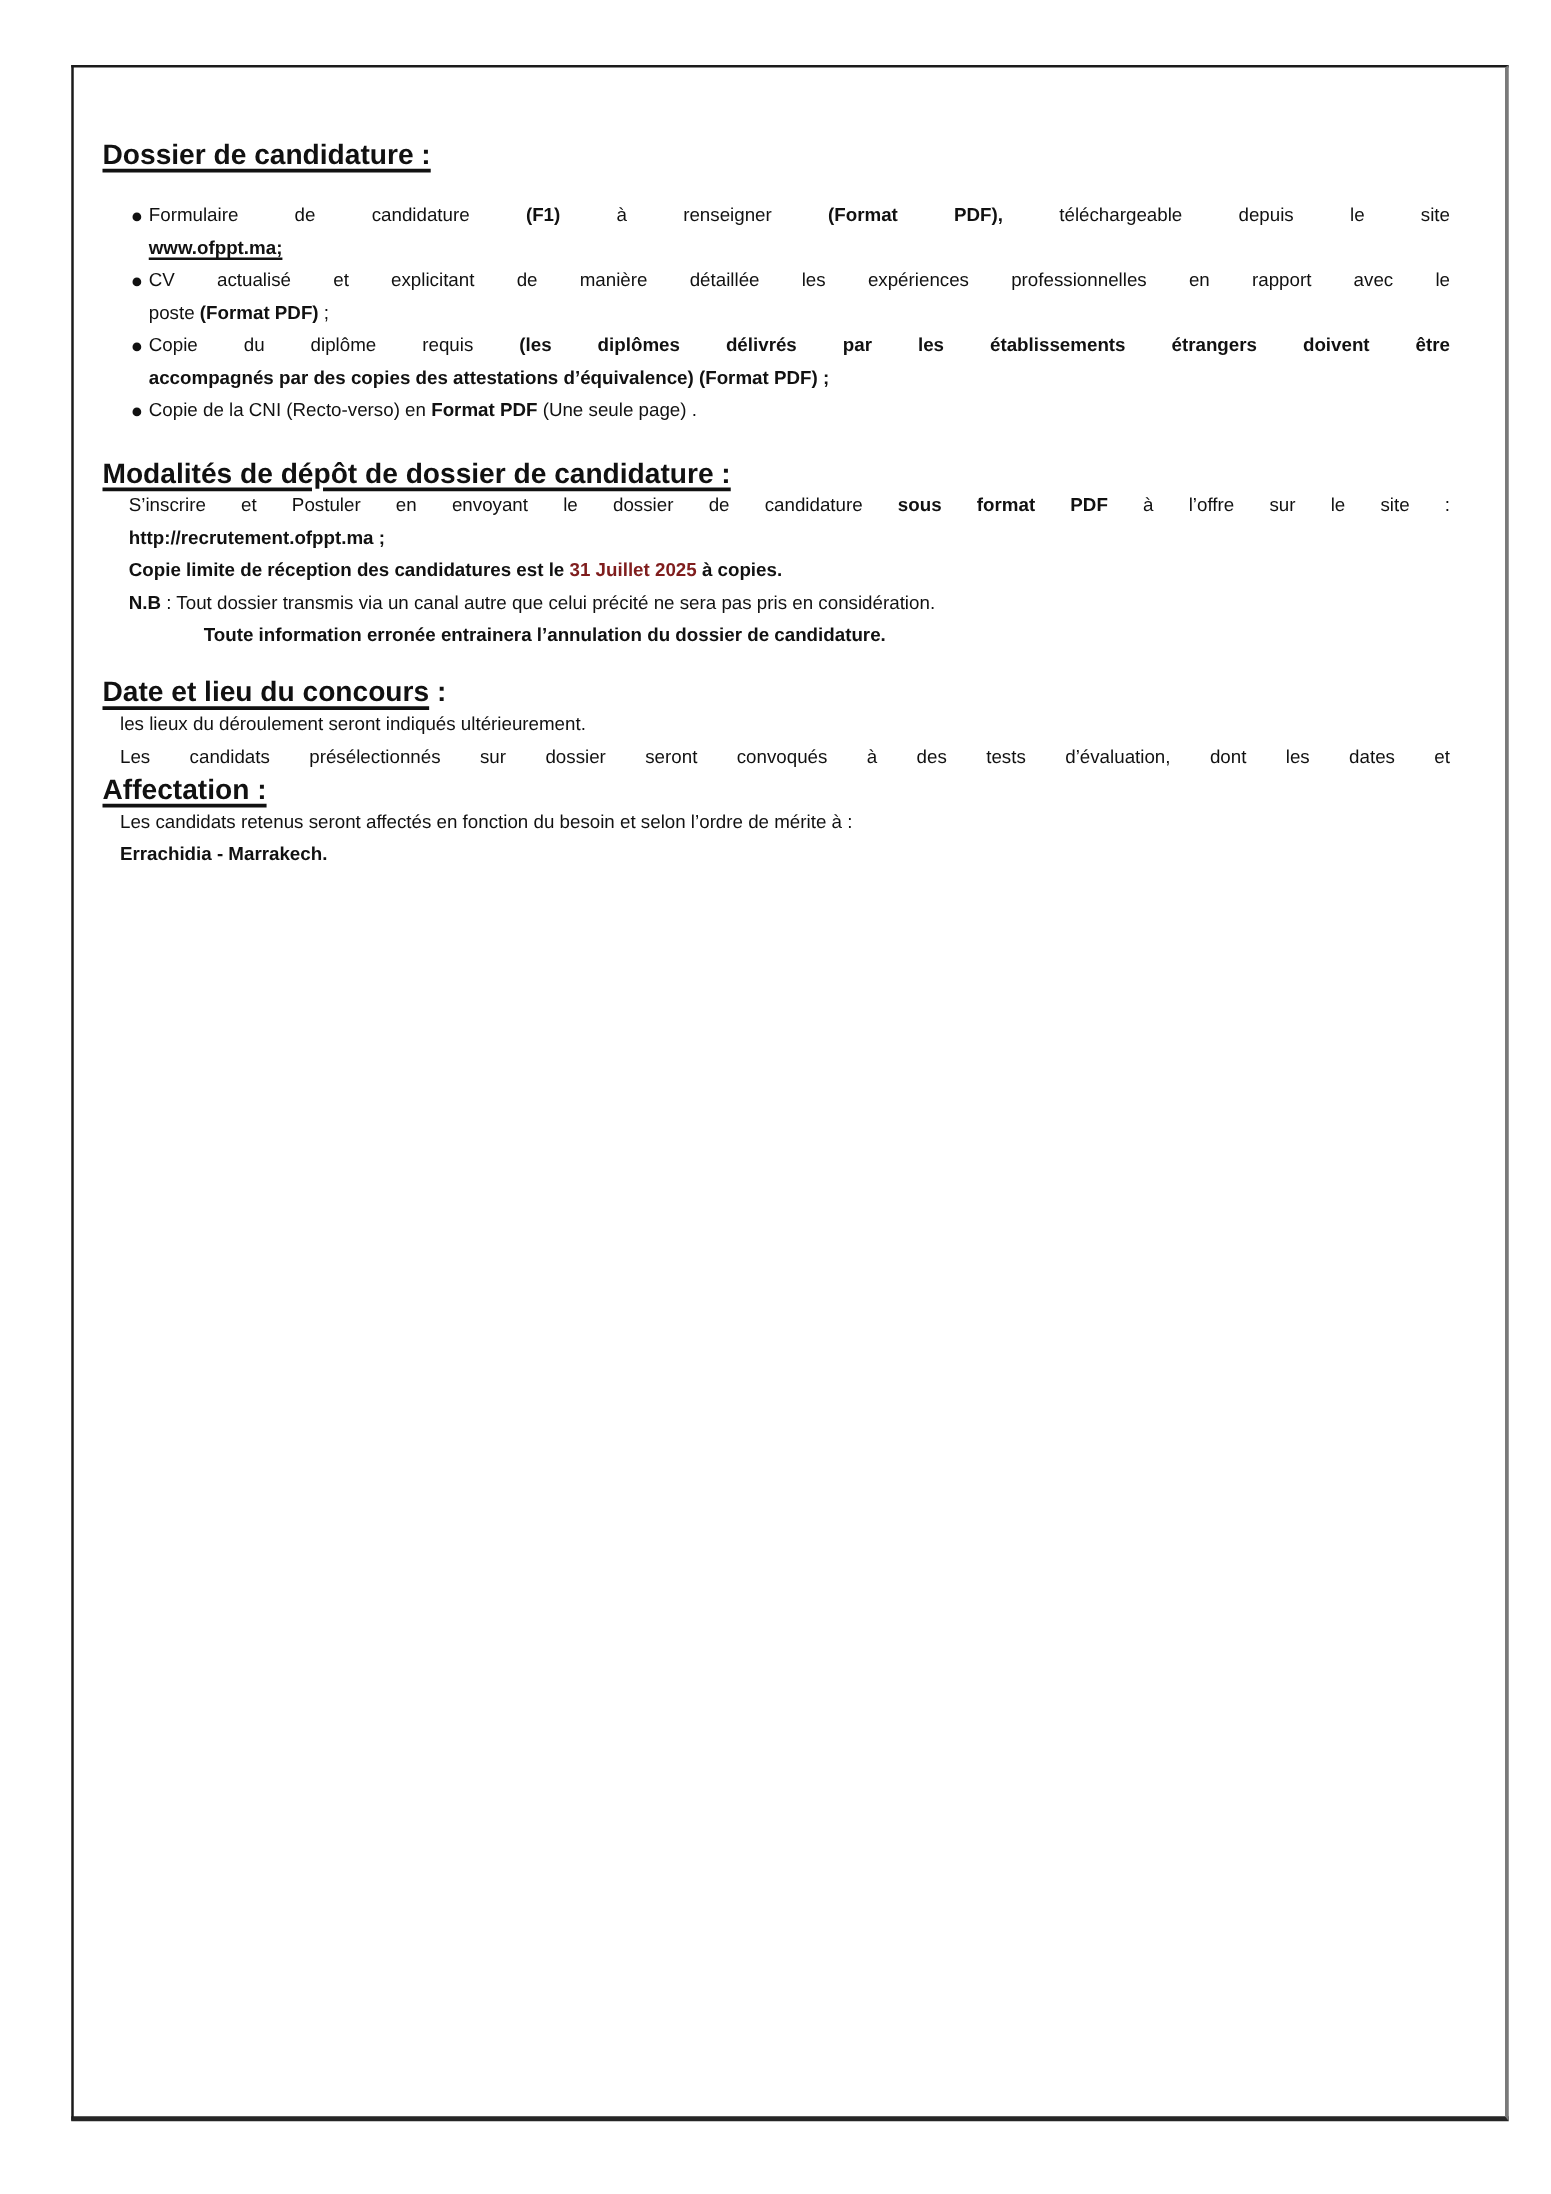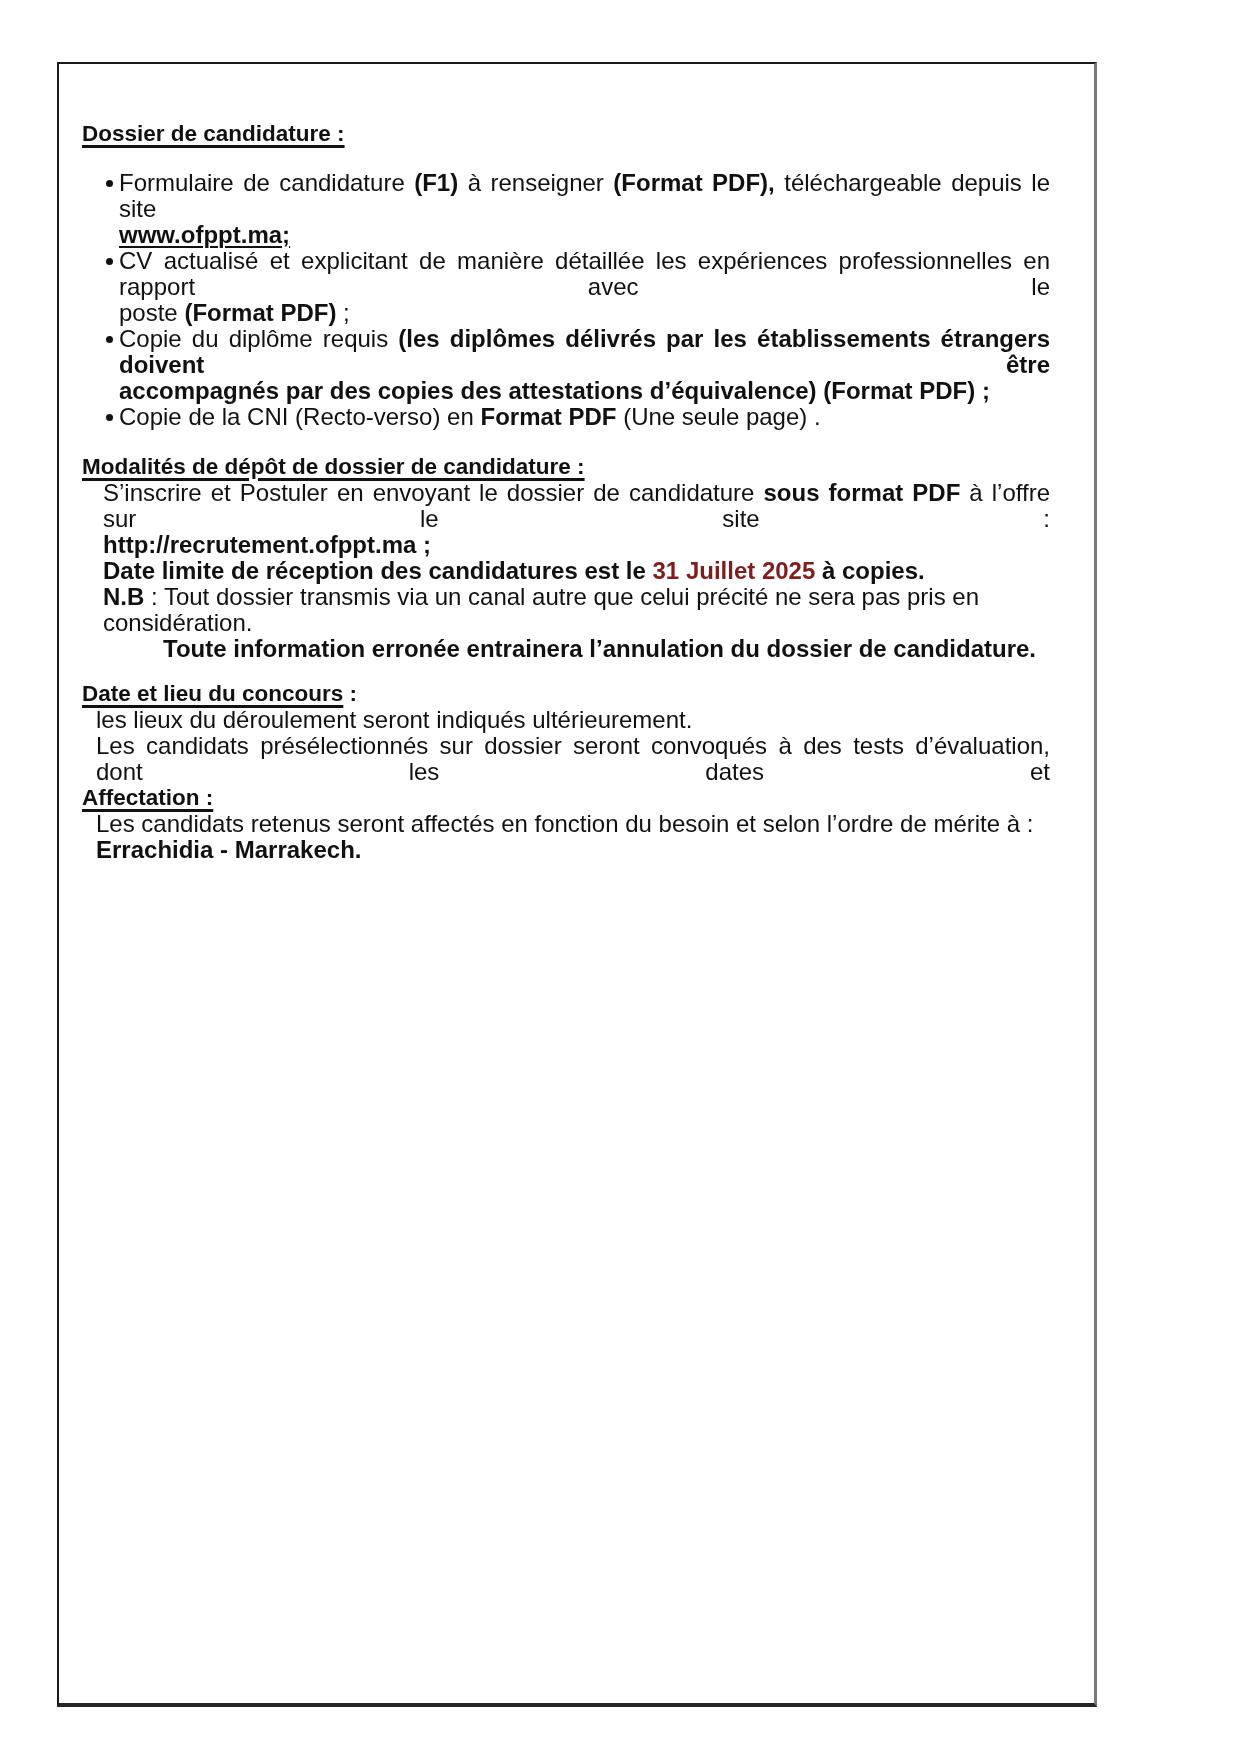--- a/index.html
+++ b/index.html
@@ -5,31 +5,31 @@
 <style>
   html,body{margin:0;padding:0;}
   body{
     width:1241px;height:1755px;
     background:#ffffff;
     font-family:"Liberation Sans","DejaVu Sans",sans-serif;
     color:#111111;
     position:relative;
   }
   .frame{
-    position:absolute;left:57px;top:62px;
-    width:1040px;height:1645px;
+    position:absolute;left:57px;top:52px;
+    width:1150px;height:1645px;
     box-sizing:border-box;
     border:2px solid #1b1b1b;
     border-right:3px solid #7a7a7a;
     border-bottom:4px solid #262626;
     padding:57px 44px 0 23px;
     background:#ffffff;
   }
   .line{
-    font-size:24px;
+    font-size:15px;
     line-height:26px;
     white-space:normal;
   }
   .heading{
     font-size:22.5px;
     line-height:26px;
     font-weight:bold;
   }
   .b{font-weight:bold;}
   .u{text-decoration:underline;text-decoration-thickness:2px;text-underline-offset:3px;}
@@ -98,21 +98,21 @@
   </ul>
 
   <div class="heading mt-h2"><span class="b u">Modalités de dépôt de dossier de candidature :</span></div>
 
   <div class="para mt-p1">
     <div class="line ind-body justify"><span>S’inscrire et Postuler en envoyant le dossier de candidature </span><span class="b">sous format PDF</span><span> à l’offre sur le site :</span></div>
     <div class="line ind-body"><span class="b">http://recrutement.ofppt.ma ;</span></div>
   </div>
 
   <div class="para mt-p2">
-    <div class="line ind-body"><span class="b">Date limite de réception des candidatures est le </span><span class="b" style="color: #7f1d1d;">31 Juillet 2025</span><span class="b"> à copies.</span></div>
+    <div class="line ind-body"><span class="b">Copie limite de réception des candidatures est le </span><span class="b" style="color: #7f1d1d;">31 Juillet 2025</span><span class="b"> à copies.</span></div>
   </div>
 
   <div class="para mt-p3">
     <div class="line ind-body"><span class="b">N.B</span><span> : Tout dossier transmis via un canal autre que celui précité ne sera pas pris en considération.</span></div>
     <div class="line ind-nb"><span class="b">Toute information erronée entrainera l’annulation du dossier de candidature.</span></div>
   </div>
 
   <div class="heading mt-h3"><span class="b u">Date et lieu du concours</span><span class="b"> :</span></div>
 
   <div class="para mt-p4">

